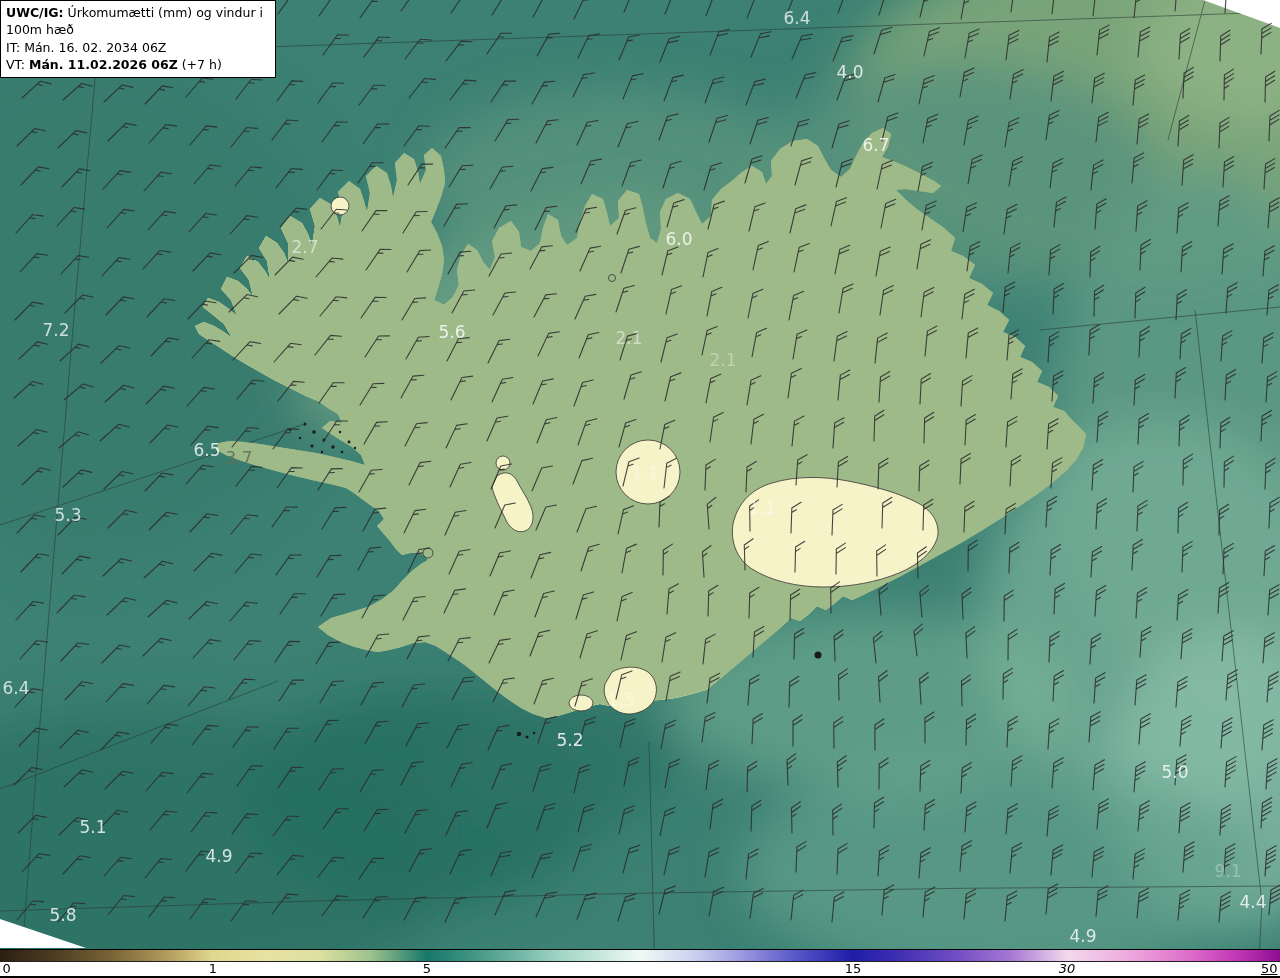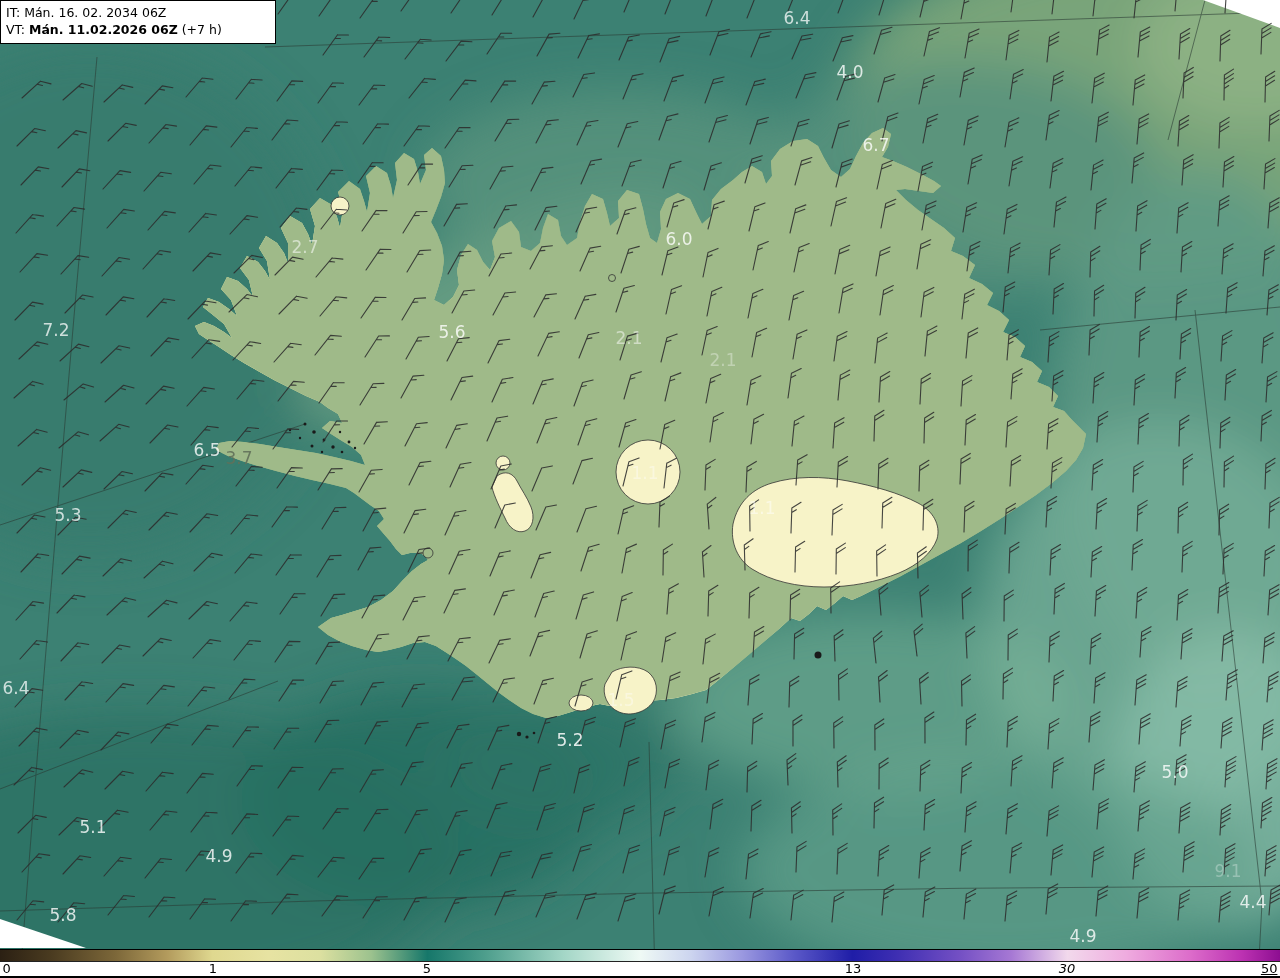--- a/index.html
+++ b/index.html
@@ -2130,29 +2130,30 @@
         <text x="93" y="833" text-anchor="middle" class="map-label" opacity="0.8">5.1</text>
         <text x="219" y="862" text-anchor="middle" class="map-label" opacity="0.8">4.9</text>
         <text x="1228" y="877" text-anchor="middle" class="map-label" opacity="0.3">9.1</text>
         <text x="1253" y="908" text-anchor="middle" class="map-label" opacity="0.8">4.4</text>
         <text x="63" y="921" text-anchor="middle" class="map-label" opacity="0.8">5.8</text>
         <text x="1083" y="942" text-anchor="middle" class="map-label" opacity="0.8">4.9</text>
       </g>
   </svg>
 
   <div class="title-box">
+    <div class="tline" id="hline1"><span class="b">UWC/IG:</span><span> Úrkomumætti (mm) og vindur i 100m hæð</span></div>
     <div class="tline" id="hline2"><span>IT: Mán. 16. 02. 2034 06Z</span></div>
     <div class="tline" id="hline3"><span>VT: </span><span class="b">Mán. 11.02.2026 06Z</span><span> (+7 h)</span></div>
   </div>
 
   <div class="colorbar">
     <div class="cbar-strip" id="cbar-strip" style="background: linear-gradient(to right, rgb(43, 32, 19) 0%, rgb(74, 59, 32) 4%, rgb(124, 103, 57) 9%, rgb(178, 154, 92) 13%, rgb(223, 216, 143) 16.6%, rgb(231, 227, 162) 21%, rgb(220, 224, 160) 25%, rgb(156, 194, 142) 29%, rgb(22, 119, 106) 33.4%, rgb(79, 159, 141) 38%, rgb(163, 214, 198) 44%, rgb(239, 250, 245) 50%, rgb(204, 212, 239) 54%, rgb(154, 152, 224) 58%, rgb(91, 89, 200) 62%, rgb(31, 29, 167) 66.6%, rgb(61, 46, 178) 70%, rgb(116, 80, 196) 75%, rgb(166, 120, 212) 79%, rgb(242, 217, 236) 83.4%, rgb(239, 171, 223) 88%, rgb(220, 108, 202) 93%, rgb(188, 50, 178) 97%, rgb(141, 14, 145) 100%);"></div>
     <div class="cbar-labels" id="cbar-labels">
         <span class="first" style="left: 0.2%;">0</span>
         <span style="left: 16.64%;">1</span>
         <span style="left: 33.36%;">5</span>
         <span style="left: 50%; margin-top: 48px;">10</span>
-        <span style="left: 66.64%;">13</span>
+        <span style="left: 66.64%;">15</span>
         <span style="left: 83.36%; font-style: italic;">30</span>
         <span class="last" style="left: 99.8%;">50</span>
       </div>
   </div>
 </div>
 
 </body></html>

